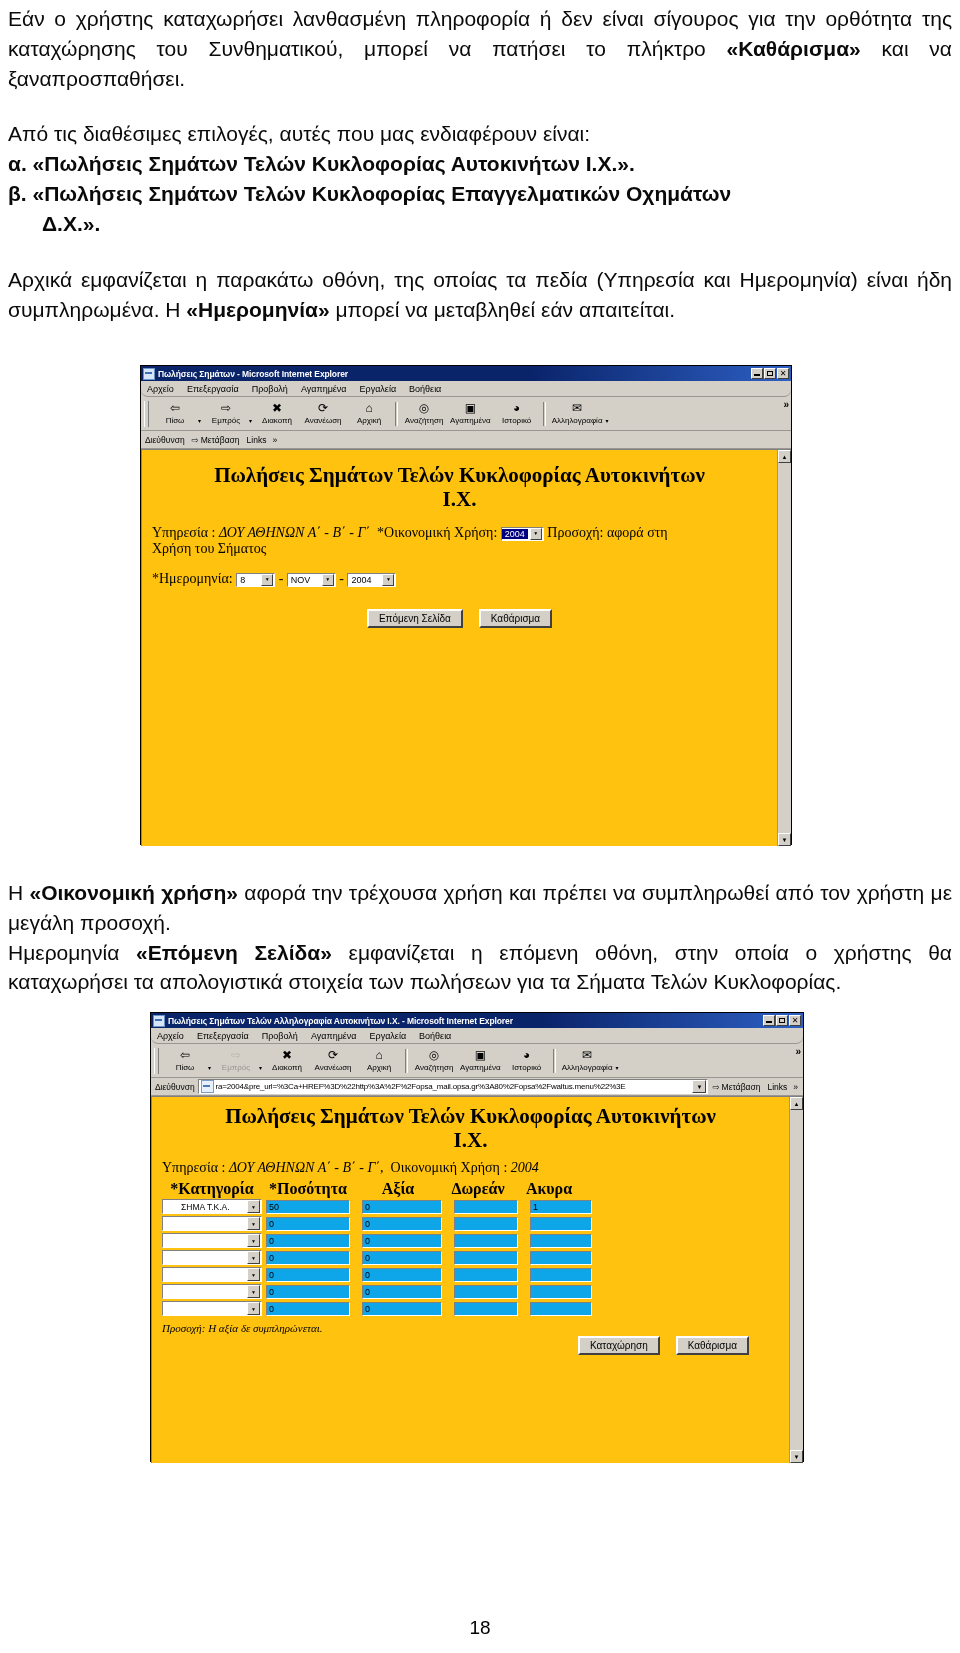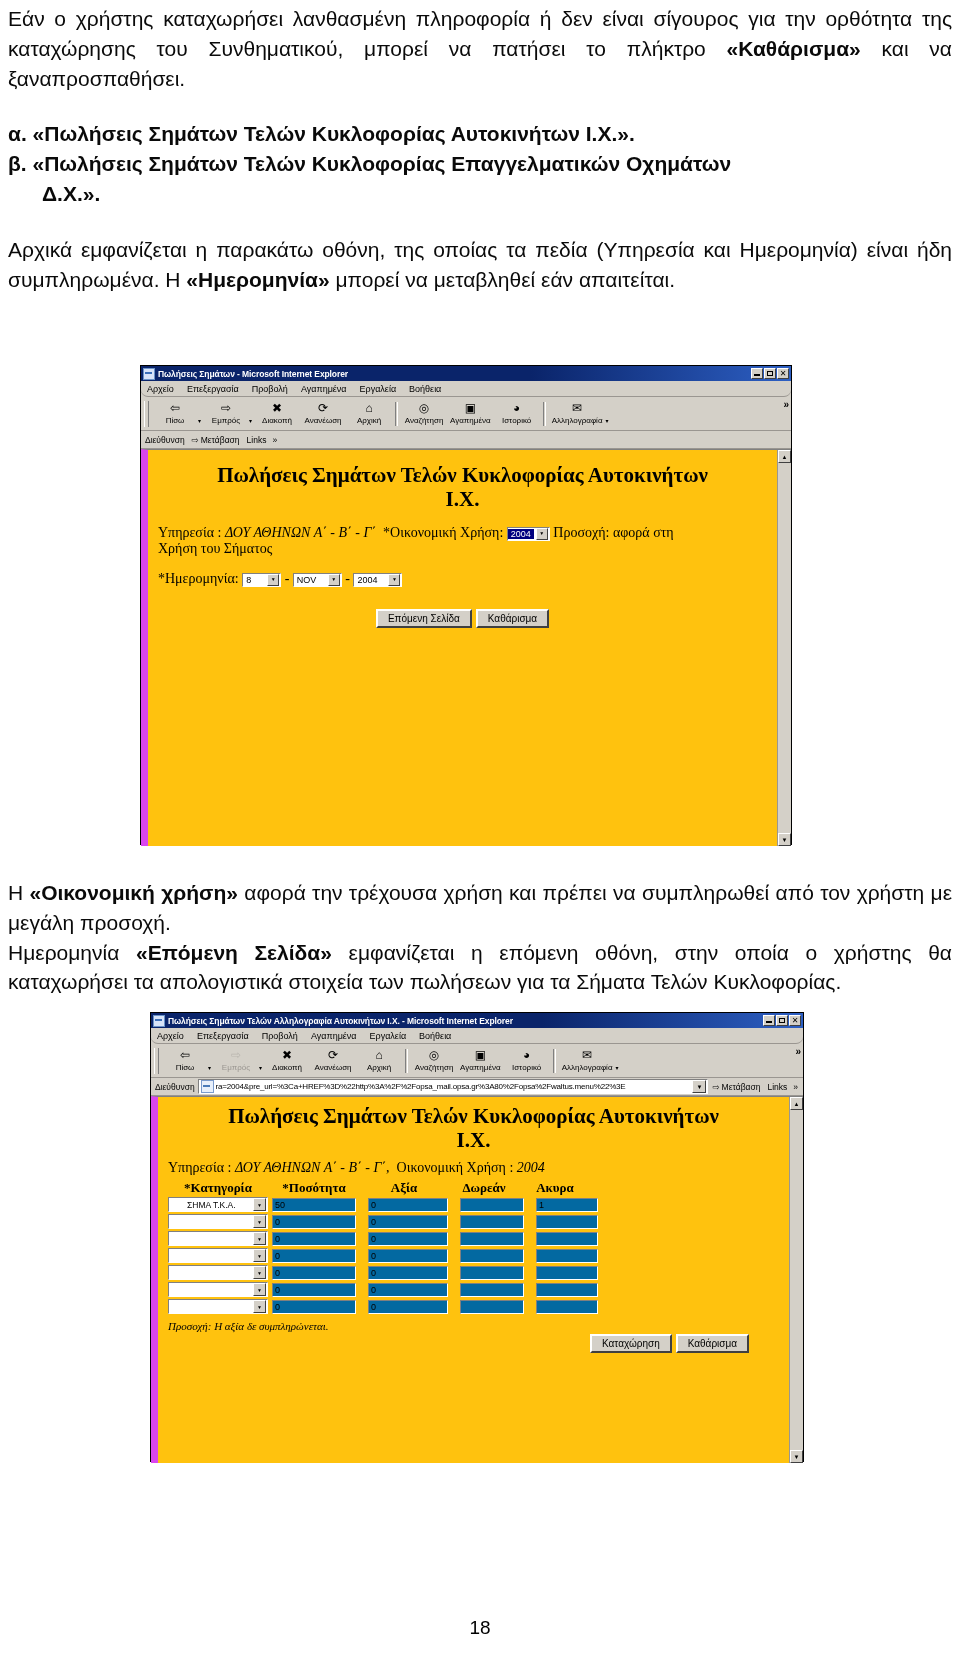--- a/index.html
+++ b/index.html
@@ -204,21 +204,21 @@
     font-size: 8.5px; white-space: nowrap; padding: 0 4px; flex: 0 0 auto;
     display:flex; align-items:center; gap:2px;
   }
   .addr-links { font-size: 8.5px; padding: 0 3px; flex: 0 0 auto; }
 
   
   .ie-page {
     background: #ffc20e;
     position: relative;
     overflow: hidden;
-    border-left: 7px solid #d946ef;
+    border-left: 1px solid #d946ef;
     border-top: 1px solid #808080;
   }
   .page-scroll-v {
     position: absolute;
     right: 0; top: 0; bottom: 0;
     width: 13px;
     background: #d4d0c8;
     border-left: 1px solid #9a9691;
   }
   .sb-btn {
@@ -268,39 +268,39 @@
   .win-btn {
     background: #d4d0c8;
     border-top: 2px solid #ffffff; border-left: 2px solid #ffffff;
     border-right: 2px solid #404040; border-bottom: 2px solid #404040;
     font-family: "Liberation Sans", sans-serif;
     font-size: 10px; color:#000;
     padding: 2px 10px;
     box-sizing: border-box;
     white-space: nowrap;
   }
-  .btn-row { display: flex; gap: 4px; justify-content: center; padding-top: 12px; }
+  .btn-row { display: flex; gap: 16px; justify-content: center; padding-top: 12px; }
 
   
   .grid { padding: 0 10px; }
   .grid-head {
     display: flex;
     font-family: "Liberation Serif", serif;
-    font-weight: bold; font-size: 13px;
+    font-weight: bold; font-size: 16px;
     margin-bottom: 1px;
   }
   .grid-head span { text-align: center; }
   .gcol1 { width: 100px; }
   .gcol2 { width: 92px; }
   .gcol3 { width: 88px; }
   .gcol4 { width: 72px; }
   .gcol5 { width: 70px; }
   .grid-row { display: flex; margin-bottom: 2px; align-items: center; }
   .cell-input {
-    background: #0369a1;
+    background: #0ea5e9;
     border-top: 1px solid #808080; border-left: 1px solid #808080;
     border-right: 1px solid #ffffff; border-bottom: 1px solid #ffffff;
     height: 14px; box-sizing: border-box;
     font-family: "Liberation Sans", sans-serif;
     font-size: 9px; color: #000;
     padding: 0 2px;
     display:flex; align-items:center;
   }
   .cell-select {
     background: #ffffff;
@@ -335,20 +335,21 @@
   }
 </style>
 </head>
 <body>
 
 <div id="prose-top">
   <div class="doc-text para">
     <span>Εάν ο χρήστης καταχωρήσει λανθασμένη πληροφορία ή δεν είναι σίγουρος για την ορθότητα της καταχώρησης του Συνθηματικού, μπορεί να πατήσει το πλήκτρο </span><b>«Καθάρισμα»</b><span> και να ξαναπροσπαθήσει.</span>
   </div>
   <div class="spacer-md"></div>
+  <div class="doc-text para list-line">Από τις διαθέσιμες επιλογές, αυτές που μας ενδιαφέρουν είναι:</div>
   <div class="doc-text para list-line"><b>α. «Πωλήσεις Σημάτων Τελών Κυκλοφορίας Αυτοκινήτων Ι.Χ.».</b></div>
   <div class="doc-text para list-line"><b>β. «Πωλήσεις Σημάτων Τελών Κυκλοφορίας Επαγγελματικών Οχημάτων</b></div>
   <div class="doc-text para list-line list-indent"><b>Δ.Χ.».</b></div>
   <div class="spacer-md"></div>
   <div class="doc-text para">
     <span>Αρχικά εμφανίζεται η παρακάτω οθόνη, της οποίας τα πεδία (Υπηρεσία και Ημερομηνία) είναι ήδη συμπληρωμένα. Η </span><b>«Ημερομηνία»</b><span> μπορεί να μεταβληθεί εάν απαιτείται.</span>
   </div>
 </div>
 
 <div class="ie-window" style="left:140px; top:365px; width:652px; height:480px;">

